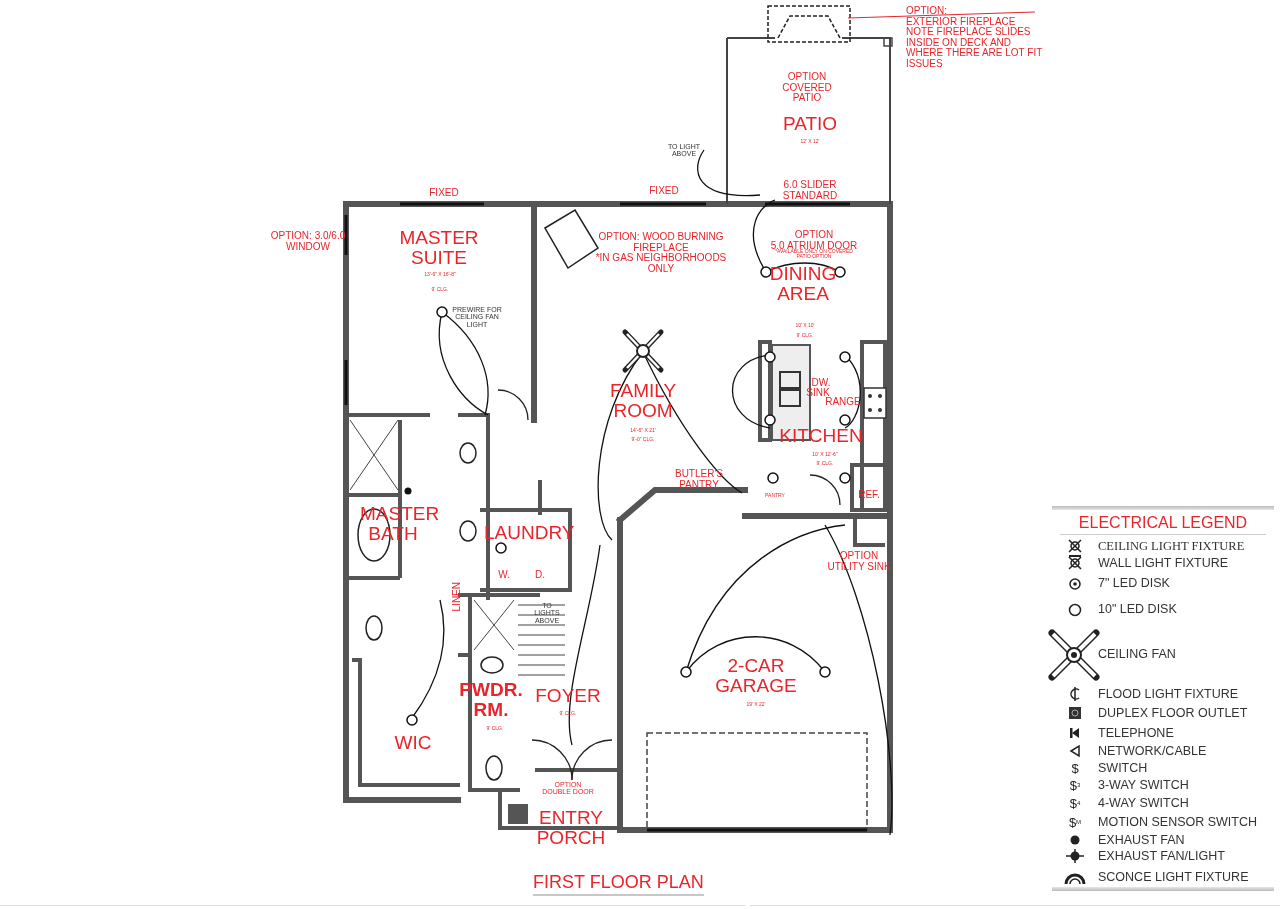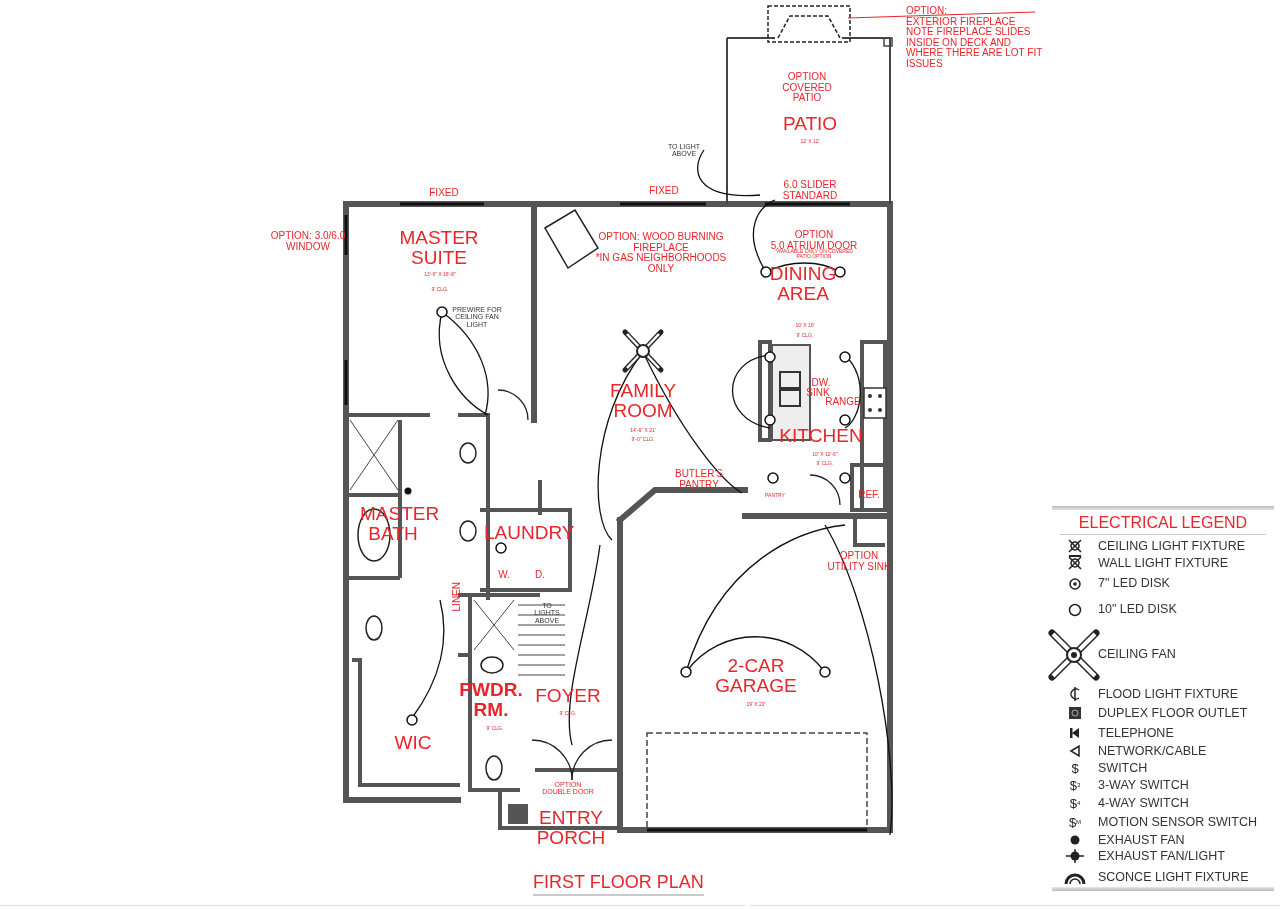--- a/index.html
+++ b/index.html
@@ -269,21 +269,21 @@
 
 <div id="footer-title">FIRST FLOOR PLAN</div>
 <div class="bottom-rule" style="left:0;width:745px;"></div>
 <div class="bottom-rule" style="left:750px;width:530px;"></div>
 
 <div id="legend">
   <div class="rule-top"></div>
   <div class="title">ELECTRICAL LEGEND</div>
   <div class="title-rule"></div>
 
-  <div class="leg-row" style="top:37px;">
+  <div class="leg-row" style="top:37px;font-family:Liberation Serif, serif;">
     <span class="leg-icon">
         <svg width="16" height="16">
           <circle cx="8" cy="8" r="4" fill="none" stroke="#222" stroke-width="1.5"></circle>
           <path d="M2 2L14 14M14 2L2 14" stroke="#222" stroke-width="1.5"></path>
         </svg>
       </span>
     <span class="leg-text">CEILING LIGHT FIXTURE</span>
   </div>
   <div class="leg-row" style="top:54px;">
     <span class="leg-icon">

